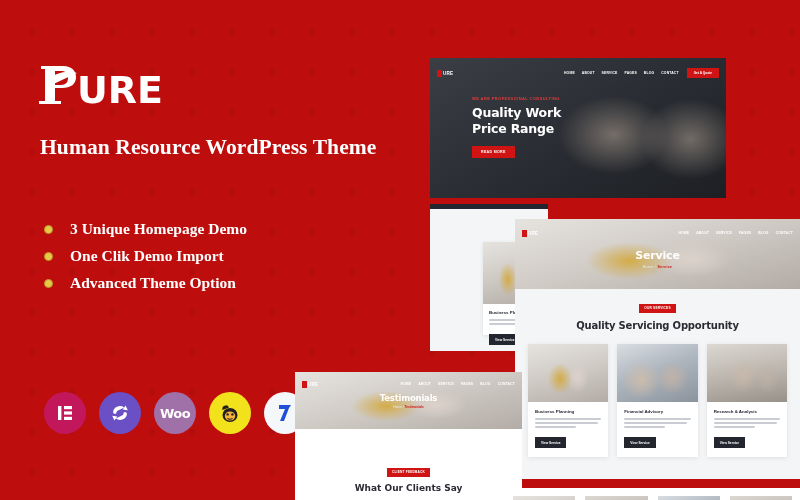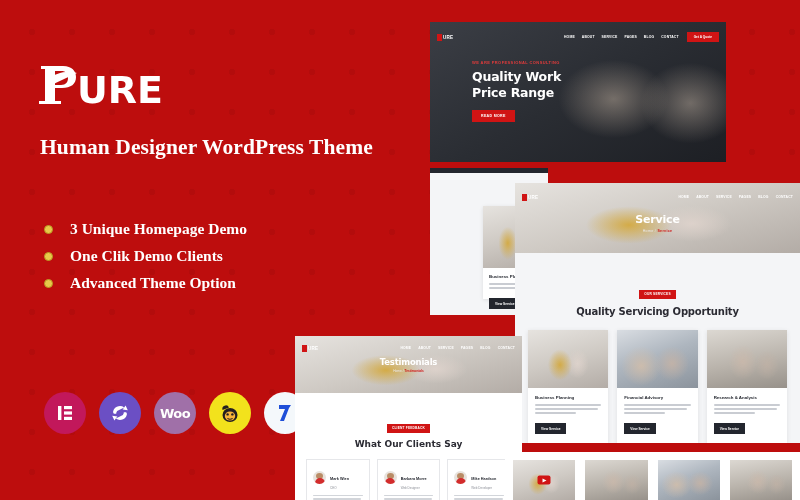--- a/index.html
+++ b/index.html
@@ -49,21 +49,21 @@
     width: 42px; height: 42px; border-radius: 50%;
     display: flex; align-items: center; justify-content: center;
     flex: none; overflow: hidden;
   }
   .plugin-badge svg { display: block; }
   .woo-text {
     font-family: "DejaVu Sans", sans-serif; font-weight: bold;
     font-size: 13px; color: #fff; letter-spacing: -0.5px;
   }
   
-  .mock { position: absolute; background: #fff; overflow: hidden; }
+  .mock { position: absolute; background: #fff; overflow: hidden; margin-top: 36px; }
   .mock-nav {
     display: flex; align-items: center; height: 14px;
     padding: 0 7px; position: relative; z-index: 5;
   }
   .mock-logo { display: flex; align-items: center; gap: 1px; }
   .mock-logo-p { width: 5px; height: 7px; background: #d01414; }
   .mock-logo-t { font-size: 4.6px; font-weight: bold; color: #fff; letter-spacing: 0.2px; }
   .mock-menu { display: flex; gap: 7px; margin-left: auto; align-items: center; }
   .mock-menu span { font-size: 3.4px; color: #fff; font-weight: bold; letter-spacing: 0.15px; }
   .mock-cta {
@@ -144,38 +144,38 @@
   #mock-service .mock-nav { position: absolute; left: 0; right: 0; top: 7px; }
   #mock-service .hdr-center {
     position: absolute; left: 0; right: 0; top: 30px; text-align: center; z-index: 4;
   }
   #mock-service .hdr-title {
     font-family: "DejaVu Sans", sans-serif; font-weight: bold;
     font-size: 11px; color: #fff; letter-spacing: -0.2px;
   }
   #mock-service .crumb { font-size: 3.6px; color: #e9e9ec; margin-top: 3px; letter-spacing: 0.3px; }
   #mock-service .crumb b { color: #d01414; font-weight: bold; }
-  #mock-service .sec { text-align: center; padding-top: 28px; }
+  #mock-service .sec { text-align: center; padding-top: 6px; }
   #mock-service .sec .sec-title { font-size: 10px; margin-top: 7px; letter-spacing: -0.2px; }
   #mock-service .cards { display: flex; gap: 9px; padding: 13px 13px 0; }
   #mock-service .card { flex: 1; background: #fff; box-shadow: 0 1px 5px rgba(0,0,0,0.09); }
   #mock-service .card .photo { height: 58px; }
   #mock-service .card .body { padding: 7px 7px 9px; }
   
   #mock-testi { left: 295px; top: 336px; width: 227px; height: 164px; background: #fff; }
   #mock-testi .hdr { position: relative; height: 57px; }
   #mock-testi .mock-nav { position: absolute; left: 0; right: 0; top: 5px; }
   #mock-testi .hdr-center { position: absolute; left: 0; right: 0; top: 21px; text-align: center; z-index: 4; }
   #mock-testi .hdr-title {
     font-family: "DejaVu Sans", sans-serif; font-weight: bold;
     font-size: 8.5px; color: #fff; letter-spacing: -0.2px;
   }
   #mock-testi .crumb { font-size: 3.2px; color: #e9e9ec; margin-top: 2px; }
   #mock-testi .crumb b { color: #d01414; }
-  #mock-testi .sec { text-align: center; padding-top: 22px; }
+  #mock-testi .sec { text-align: center; padding-top: 30px; }
   #mock-testi .sec .sec-title { font-size: 9px; margin-top: 6px; }
   #mock-testi .tcards { display: flex; gap: 7px; padding: 10px 11px 0; }
   #mock-testi .tcard { flex: 1; border: 1px solid #e6e7ea; background: #fff; padding: 6px 6px 7px; }
   .t-head { display: flex; align-items: center; gap: 4px; margin-bottom: 5px; }
   .t-avatar {
     width: 13px; height: 13px; border-radius: 50%; flex: none;
     background: #e8e3dd; position: relative; overflow: hidden;
   }
   .t-avatar::before {
     content: ""; position: absolute; left: 3px; top: 1.5px; width: 7px; height: 6px;
@@ -214,30 +214,30 @@
     <span class="pmark">
       <svg width="42" height="52" viewBox="0 0 42 52">
         <path d="M4 6 h22 c9 0 13 5 13 11 0 7-5 11-14 11 h-7 v13 h6 v3 H2 v-3 h6 V9 H4 z
                  M18 11 v14 h6 c5 0 7-3 7-7 0-5-2-7-7-7 z" fill="#ffffff"></path>
         <path d="M10 20 C18 13 30 10 40 13 C31 17 20 22 11 27 z" fill="#ffffff"></path>
       </svg>
     </span>
     <span class="ure">URE</span>
   </div>
 
-  <div id="tagline">Human Designer WordPress Theme</div>
+  <div id="tagline">Human Resource WordPress Theme</div>
 
   <div id="features">
     <div class="feature-row">
       <span class="feature-dot"></span>
       <span class="feature-text">3 Unique Homepage Demo</span>
     </div>
     <div class="feature-row">
       <span class="feature-dot"></span>
-      <span class="feature-text">One Clik Demo Clients</span>
+      <span class="feature-text">One Clik Demo Import</span>
     </div>
     <div class="feature-row">
       <span class="feature-dot"></span>
       <span class="feature-text">Advanced Theme Option</span>
     </div>
   </div>
 
   <div id="plugins">
     <span class="plugin-badge" style="background:#c2185b">
       <svg width="20" height="20" viewBox="0 0 20 20">

